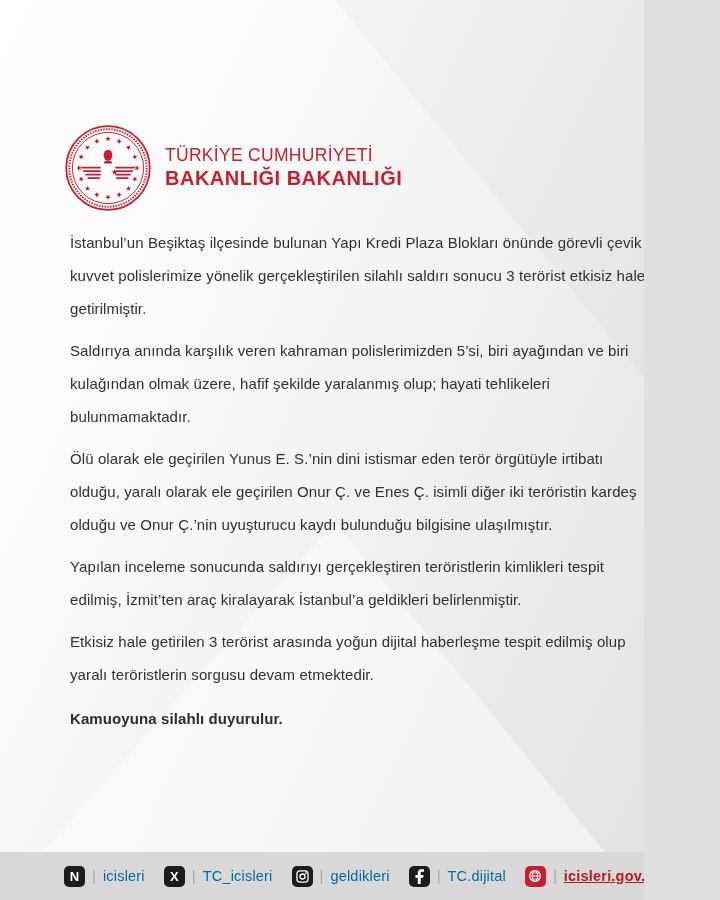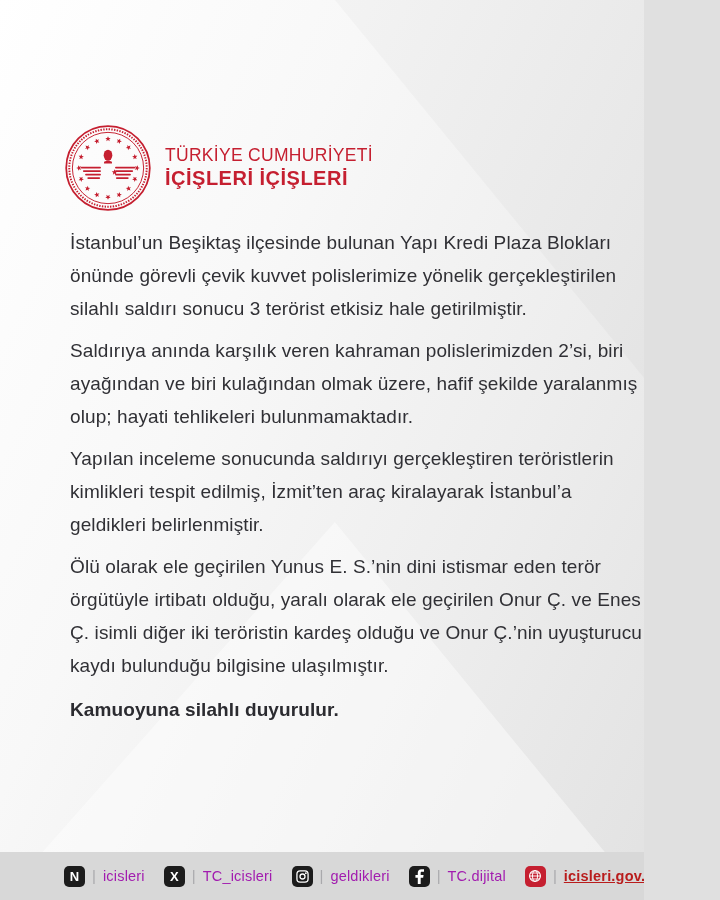--- a/index.html
+++ b/index.html
@@ -39,37 +39,37 @@
     color:#C51F30;font-size:20px;font-weight:800;
     letter-spacing:0.5px;line-height:1.25;
   }
 
   
   .content{
     position:absolute;top:226px;left:70px;width:582px;z-index:2;
   }
   .content p{
     margin:0 0 9px 0;
-    color:#303035;font-size:19px;line-height:33px;
+    color:#303035;font-size:15px;line-height:33px;
     letter-spacing:0.1px;
   }
   .content p.closing{
     font-weight:700;margin-top:11px;color:#2b2b30;
   }
 
   
   .footer{
     position:absolute;left:0;bottom:0;width:720px;height:48px;
     background:#d8d8d8;z-index:3;
     display:flex;align-items:center;justify-content:space-between;
     padding:0 64px;box-sizing:border-box;
   }
   .f-item{display:flex;align-items:center;gap:7px;}
   .f-sep{color:#a9a9ac;font-size:15px;font-weight:300;transform:translateY(-1px);}
-  .f-handle{color:#a21caf;font-size:14.5px;letter-spacing:0.2px;}
+  .f-handle{color:#0369a1;font-size:14.5px;letter-spacing:0.2px;}
   .f-item.bold .f-handle{font-weight:700;color:#b91c1c;text-decoration:underline;}
   .badge{
     width:21px;height:21px;border-radius:5px;background:#1c1c1c;
     display:flex;align-items:center;justify-content:center;flex:0 0 auto;
     color:#fff;
   }
   .badge.red{background:#C51F30;}
   .badge .ltr{font-size:13px;font-weight:800;line-height:1;}
   .badge svg{display:block;}
 </style>
@@ -113,29 +113,30 @@
         <line x1="59" y1="49.5" x2="80" y2="49.5"></line>
         <line x1="59" y1="53.5" x2="77.5" y2="53.5"></line>
         <line x1="59" y1="57.5" x2="75" y2="57.5"></line>
         <line x1="60" y1="61.5" x2="72.5" y2="61.5"></line>
       </g>
       <path d="M52,46.2 a8.6,8.6 0 1,0 0,17.2 a7,7 0 1,1 0,-17.2 Z" fill="#C51F30"></path>
       <use href="#st" transform="translate(57.5,54.8) scale(1.05)"></use>
     </svg>
     <div class="org-lines">
       <span class="org-line1">TÜRKİYE CUMHURİYETİ</span>
-      <span class="org-line2">İÇİŞLERİ İÇİŞLERİ</span>
+      <span class="org-line2">BAKANLIĞI BAKANLIĞI</span>
     </div>
   </div>
 
   <div class="content">
     <p>İstanbul’un Beşiktaş ilçesinde bulunan Yapı Kredi Plaza Blokları önünde görevli çevik kuvvet polislerimize yönelik gerçekleştirilen silahlı saldırı sonucu 3 terörist etkisiz hale getirilmiştir.</p>
-    <p>Saldırıya anında karşılık veren kahraman polislerimizden 2’si, biri ayağından ve biri kulağından olmak üzere, hafif şekilde yaralanmış olup; hayati tehlikeleri bulunmamaktadır.</p>
+    <p>Saldırıya anında karşılık veren kahraman polislerimizden 5’si, biri ayağından ve biri kulağından olmak üzere, hafif şekilde yaralanmış olup; hayati tehlikeleri bulunmamaktadır.</p>
+    <p>Ölü olarak ele geçirilen Yunus E. S.’nin dini istismar eden terör örgütüyle irtibatı olduğu, yaralı olarak ele geçirilen Onur Ç. ve Enes Ç. isimli diğer iki teröristin kardeş olduğu ve Onur Ç.’nin uyuşturucu kaydı bulunduğu bilgisine ulaşılmıştır.</p>
     <p>Yapılan inceleme sonucunda saldırıyı gerçekleştiren teröristlerin kimlikleri tespit edilmiş, İzmit’ten araç kiralayarak İstanbul’a geldikleri belirlenmiştir.</p>
-    <p>Ölü olarak ele geçirilen Yunus E. S.’nin dini istismar eden terör örgütüyle irtibatı olduğu, yaralı olarak ele geçirilen Onur Ç. ve Enes Ç. isimli diğer iki teröristin kardeş olduğu ve Onur Ç.’nin uyuşturucu kaydı bulunduğu bilgisine ulaşılmıştır.</p>
+    <p>Etkisiz hale getirilen 3 terörist arasında yoğun dijital haberleşme tespit edilmiş olup yaralı teröristlerin sorgusu devam etmektedir.</p>
     <p class="closing">Kamuoyuna silahlı duyurulur.</p>
   </div>
 
   <div class="footer">
 
     <div class="f-item">
       <span class="badge">
           <span class="ltr">N</span>
         </span>
       <span class="f-sep">|</span>

